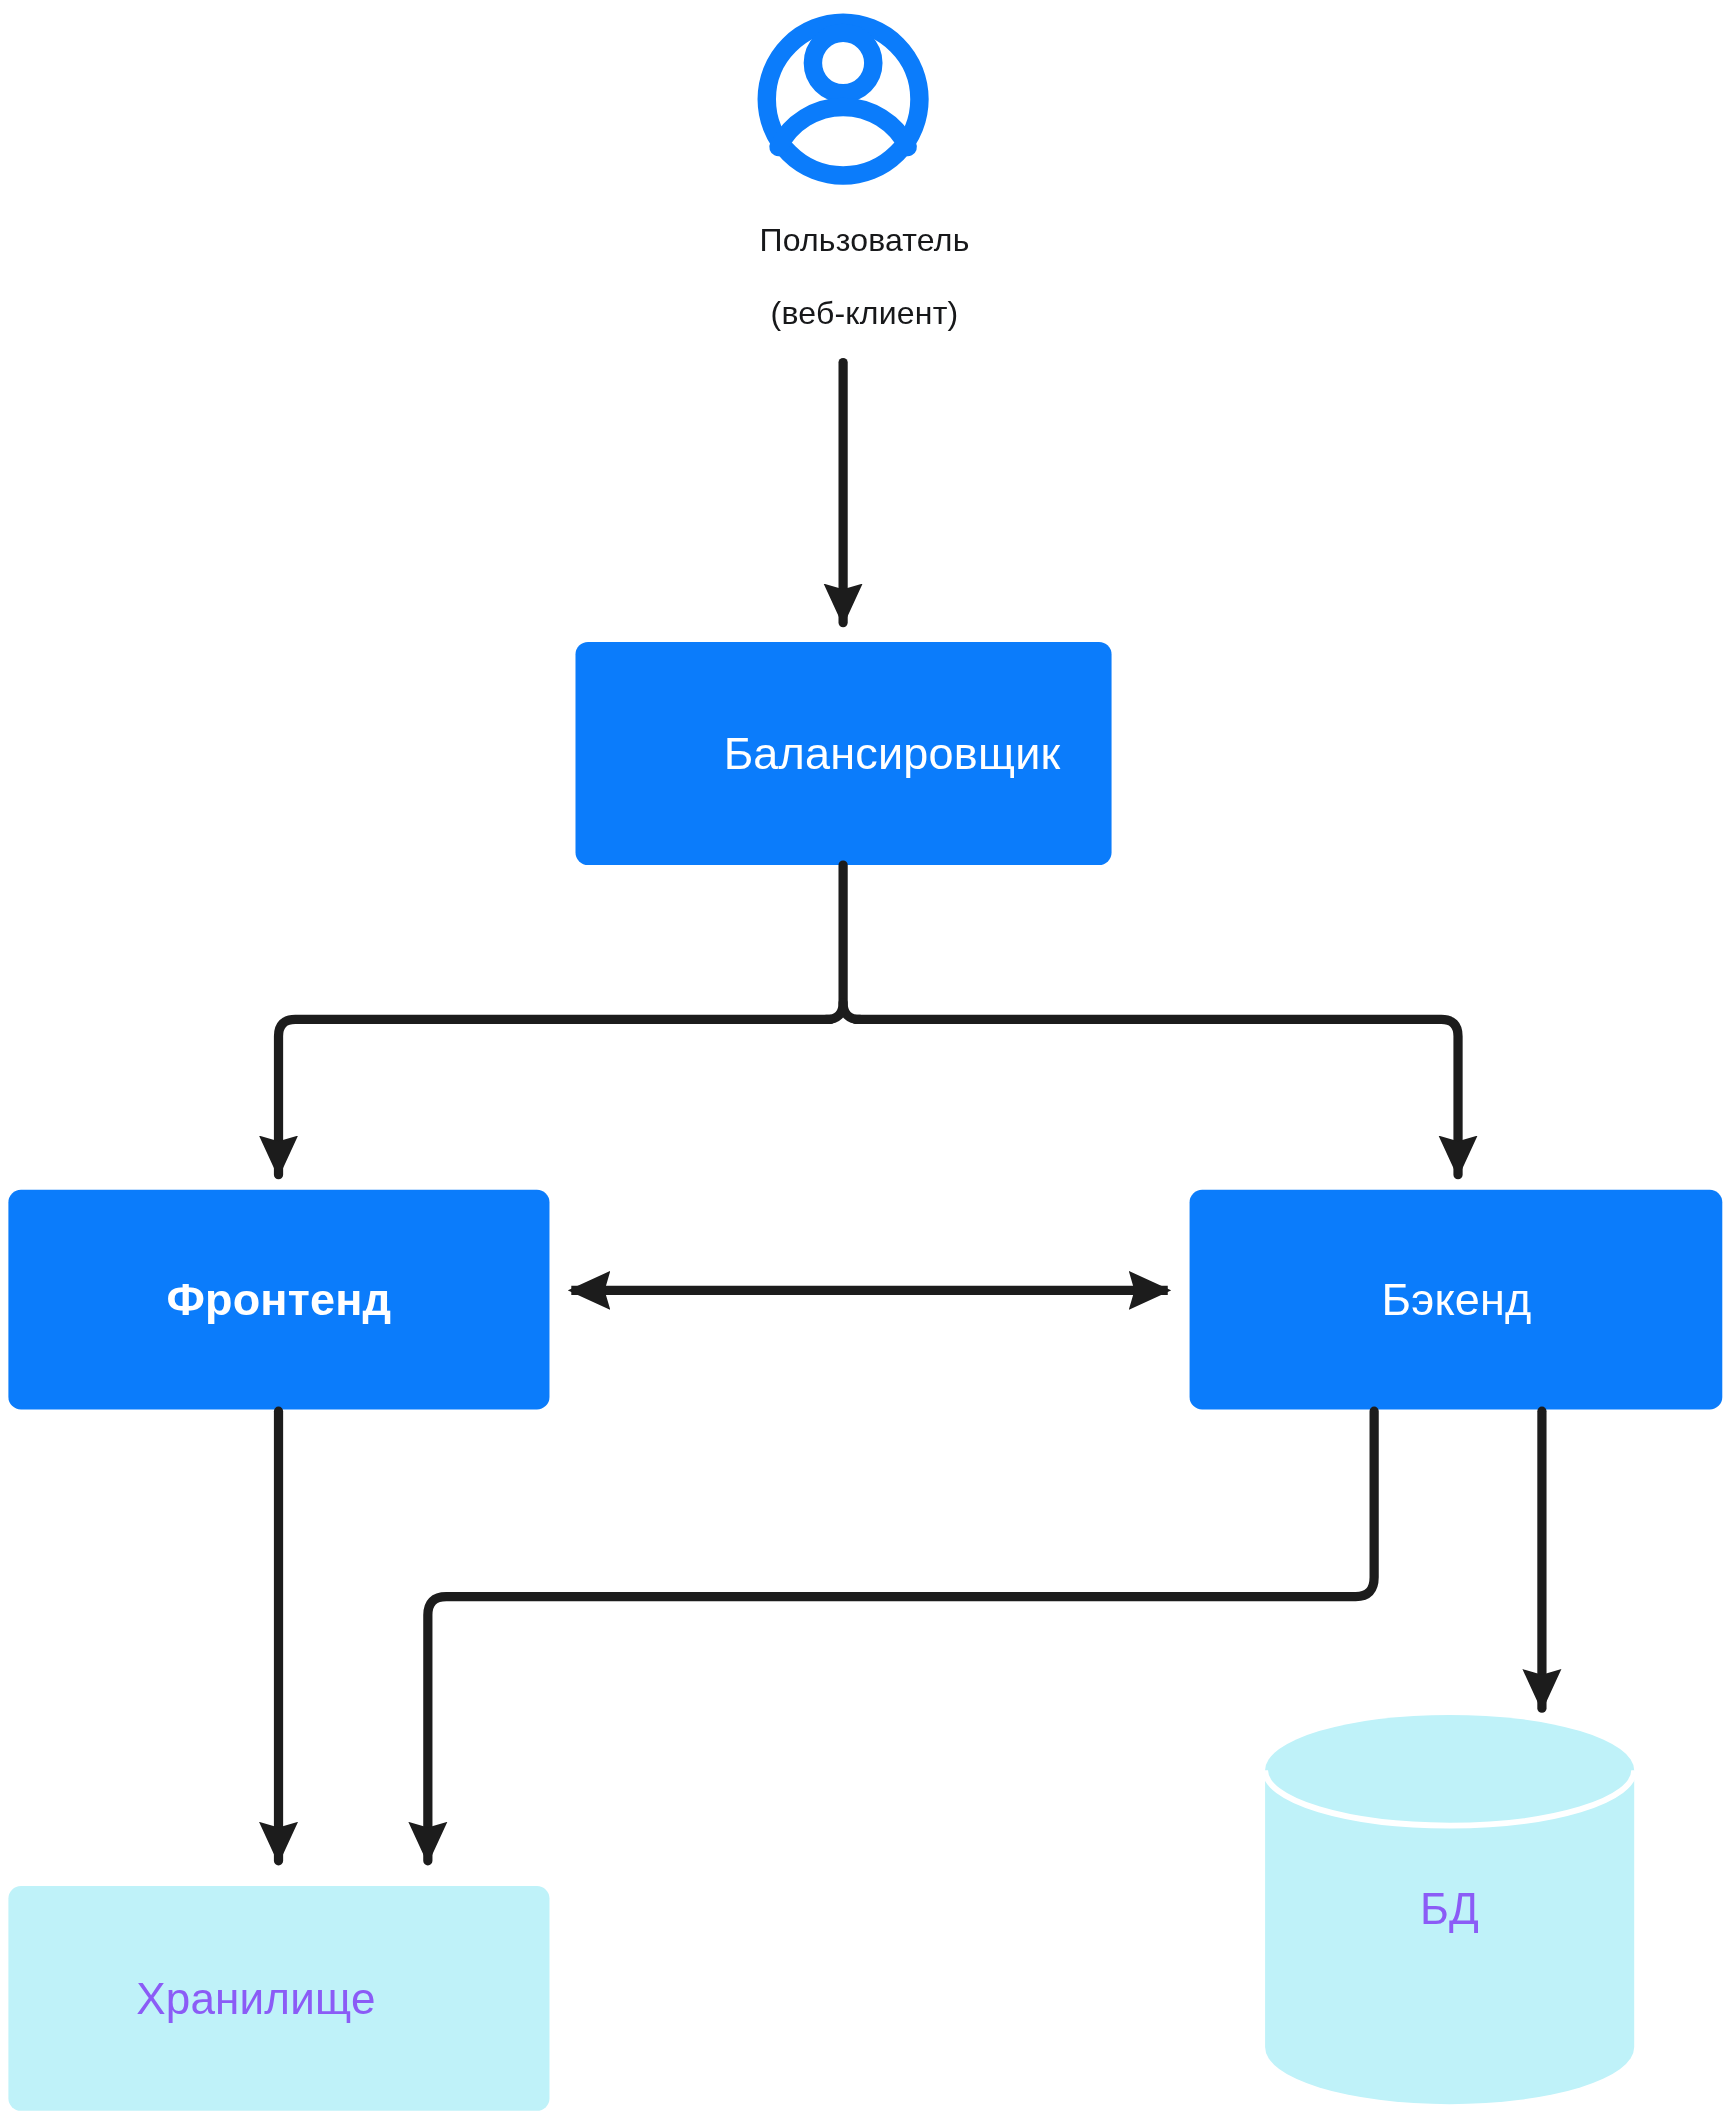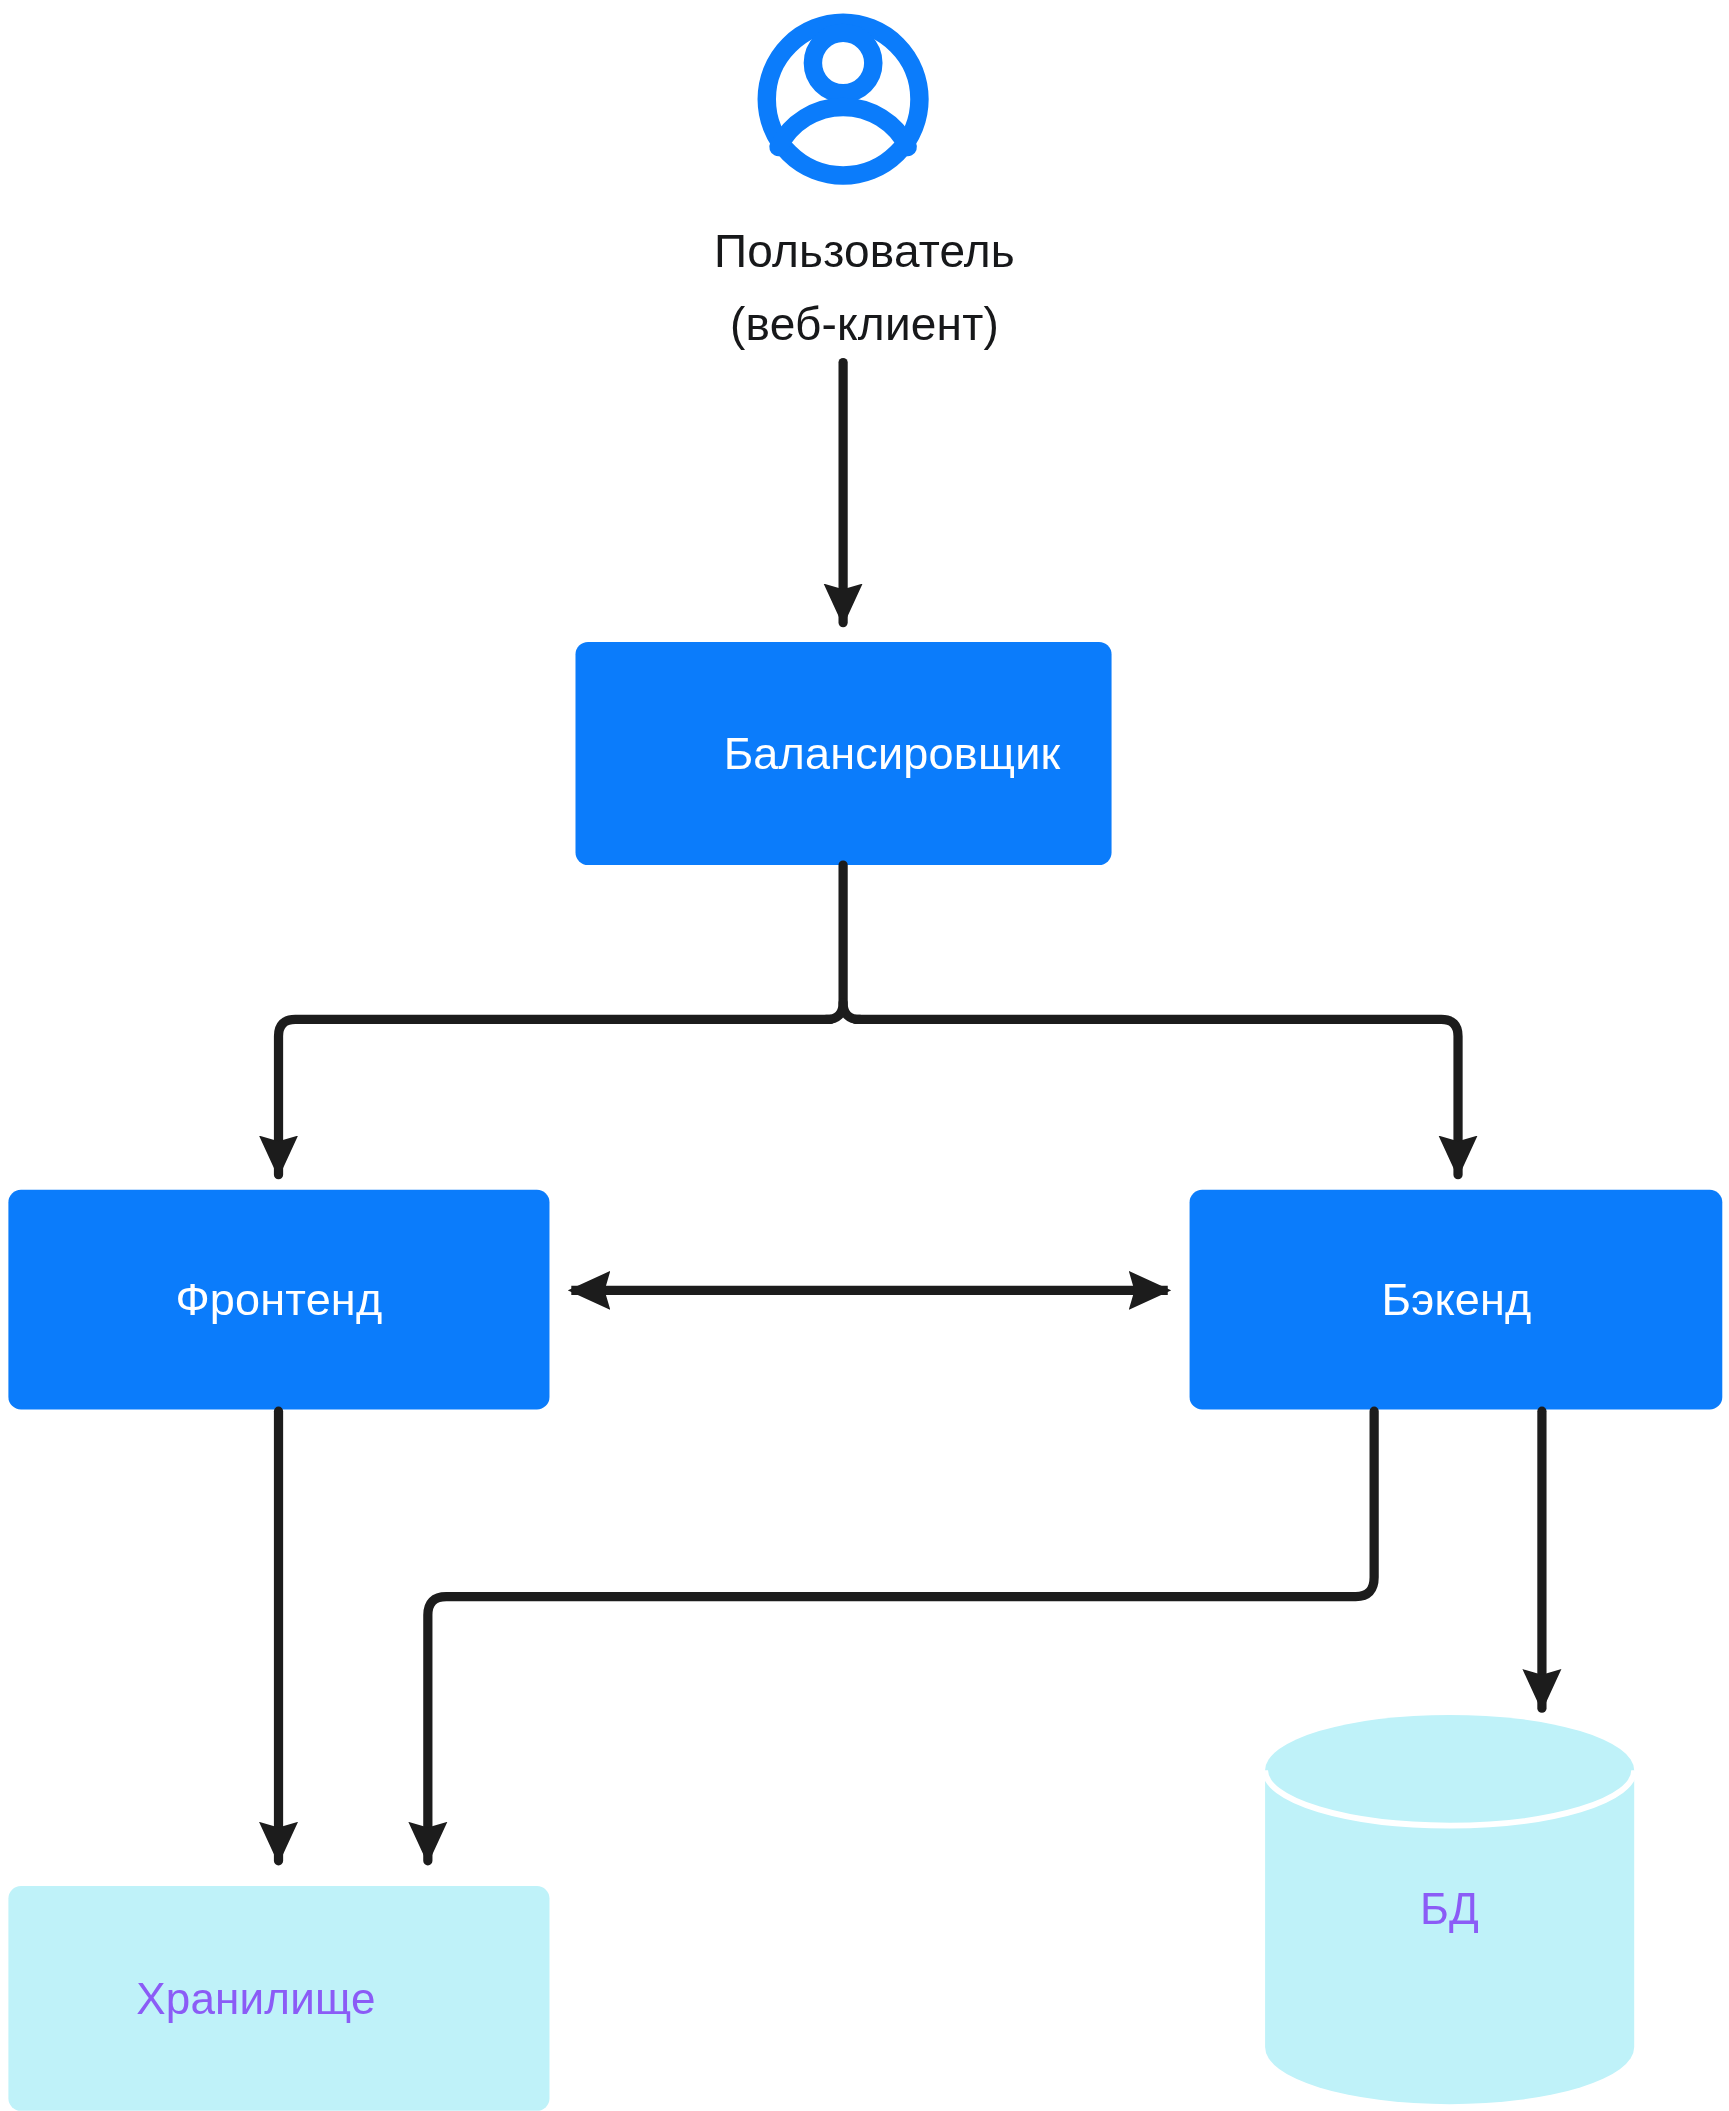--- a/index.html
+++ b/index.html
@@ -35,21 +35,21 @@
     pointer-events: none;
     white-space: pre;
     line-height: 1.18;
   }
   .actor-caption {
     position: absolute;
     left: 0;
     right: 0;
     text-align: center;
     color: #17181a;
-    font-size: 46px;
+    font-size: 32px;
     line-height: 1.56;
     letter-spacing: 0.2px;
   }
   .lbl-on-blue {
     color: #ffffff;
     font-size: 45px;
     letter-spacing: 0.2px;
   }
   .lbl-on-cyan {
     color: #8b5cf6;
@@ -111,21 +111,21 @@
              L 532 1903 Q 510 1903 510 1925 L 510 2218" fill="none" stroke="#1c1c1c" stroke-width="11" stroke-linecap="round" marker-end="url(#arrowEnd)"></path>
 
     <path d="M 1838 1682 L 1838 2036" fill="none" stroke="#1c1c1c" stroke-width="11" stroke-linecap="round" marker-end="url(#arrowEnd)"></path>
   </svg>
 
   <div class="actor-caption" style="top:216px;">Пользователь</div>
   <div class="actor-caption" style="top:289px;">(веб-клиент)</div>
 
   <div class="node-label lbl-on-blue" style="left:576px; top:642px; width:536px; height:223px;padding-left:48px;">Балансировщик</div>
 
-  <div class="node-label lbl-on-blue" style="left:8.4px; top:1190px; width:541px; height:220px;">Фронтенд</div>
+  <div class="node-label lbl-on-blue" style="left:8.4px; top:1190px; width:541px; height:220px;font-weight:bold;">Фронтенд</div>
 
   <div class="node-label lbl-on-blue" style="left:1190px; top:1190px; width:533px; height:220px;border-radius:14px;">Бэкенд</div>
 
   <div class="node-label lbl-on-cyan" style="left:8.4px; top:1886px; width:495px; height:225px;">Хранилище</div>
 
   <div class="node-label lbl-on-cyan" style="left:1265px; top:1770px; width:369px; height:277px;">БД</div>
 
 </div>
 
 

